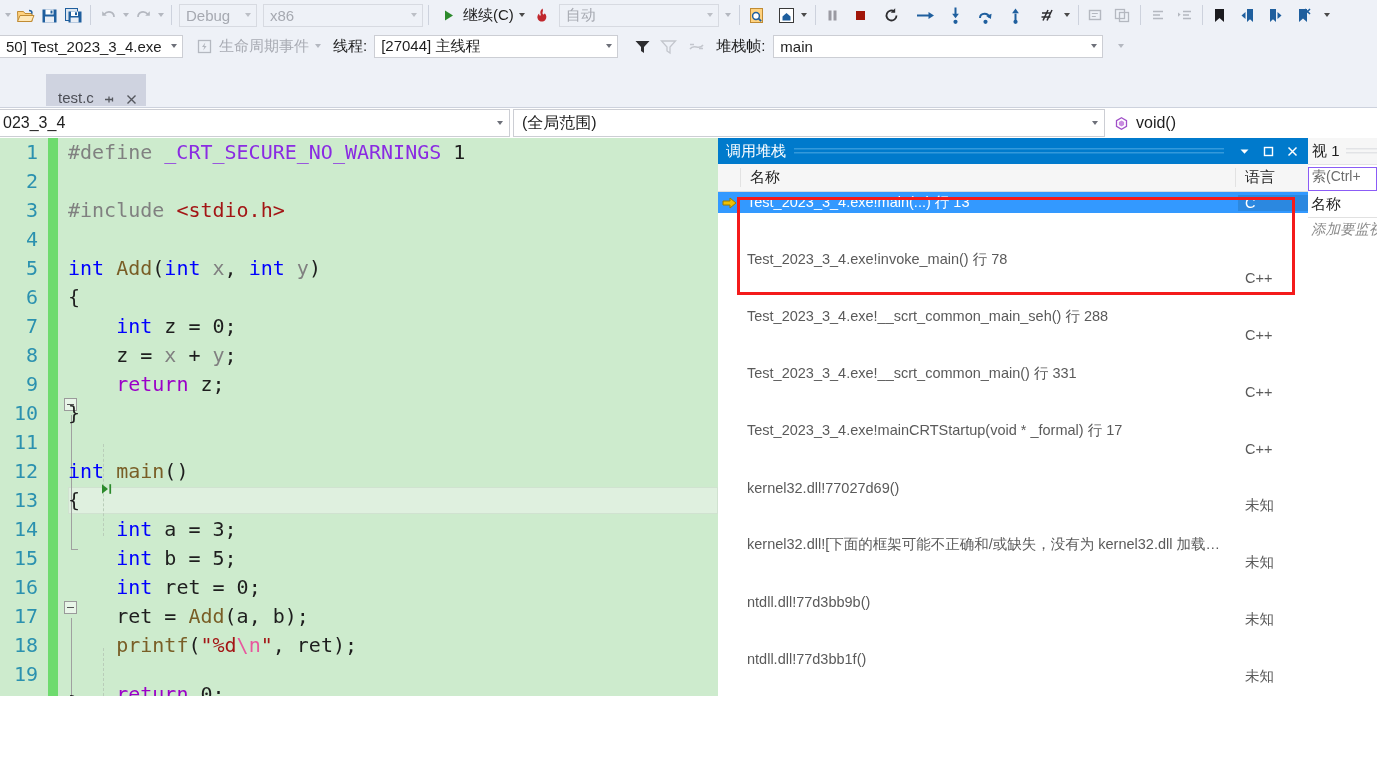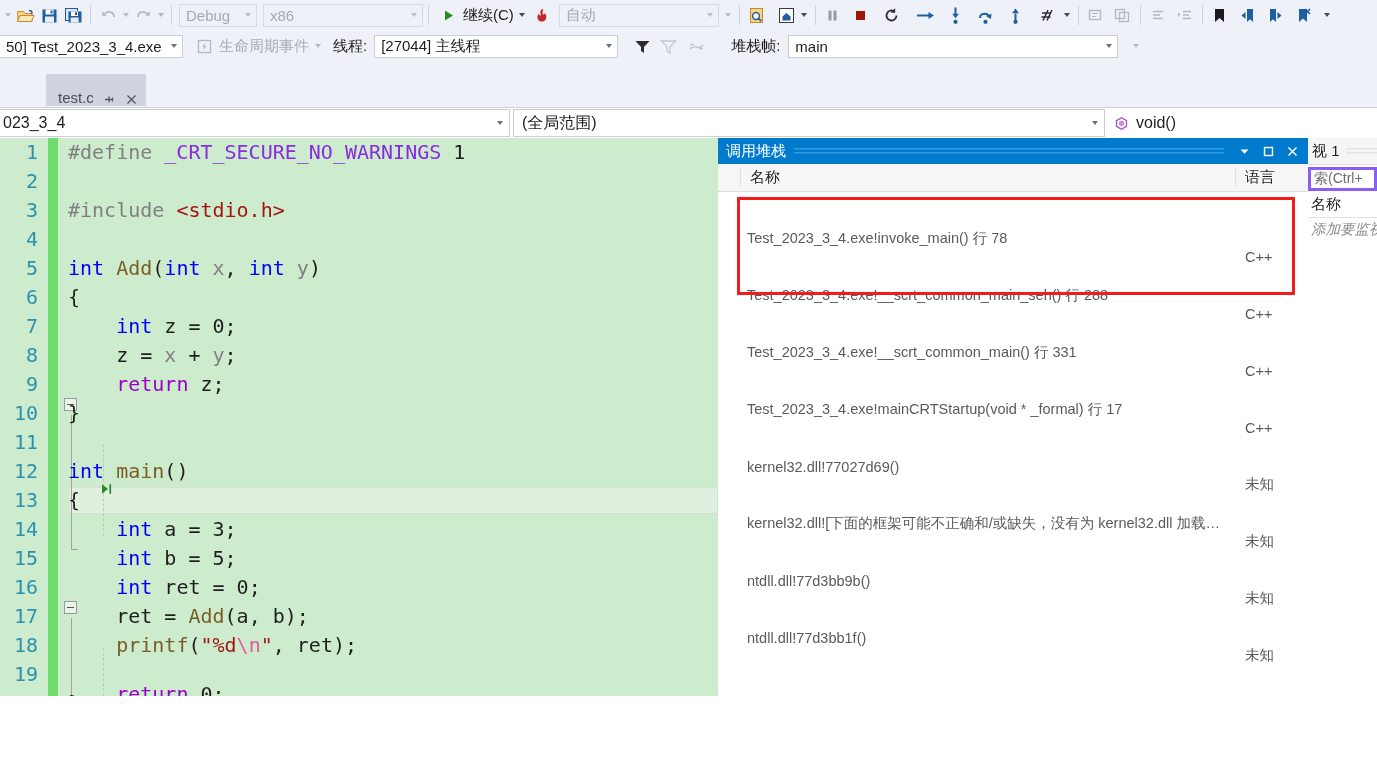--- a/index.html
+++ b/index.html
@@ -257,22 +257,22 @@
   #wt-titlebar {
     height: 26px; background: #f6f6f6;
     display: flex; align-items: center;
     padding-left: 4px;
     border-bottom: 1px solid #e3e3e3;
   }
   #wt-title { font-size: 15px; color: #1e1e1e; white-space: nowrap; }
   #wt-grip { flex: 1 1 auto; height: 26px; margin-left: 6px; opacity: .5; }
   #wt-search {
     height: 24px; box-sizing: border-box;
-    border: 3px solid #8b5cf6; background: #ffffff;
-    display: flex; align-items: flex-end; padding-left: 3px;
+    border: 1px solid #8b5cf6; background: #ffffff;
+    display: flex; align-items: flex-start; padding-left: 3px;
     font-size: 14px; color: #6d6d6d; white-space: nowrap;
     margin: 2px 0 0 0;
   }
   #wt-colhead {
     height: 26px; border-bottom: 1px solid #e1e1e1;
     display: flex; align-items: center; padding-left: 3px;
     font-size: 15px; color: #1e1e1e; white-space: nowrap;
   }
   #wt-emptyrow {
     height: 22px; display: flex; align-items: center;
@@ -529,21 +529,21 @@
         <path d="M2.5 3h14l-5.5 6v6l-3-2V9z" fill="none" stroke="#c3c6cd" stroke-width="1.3"></path>
       </svg>
     </div>
     <div class="tb-btn" style="margin-left:4px;">
       <svg class="svgicon" width="19" height="17" viewBox="0 0 19 17">
         <path d="M3 11c4-6 9 2 13-4" fill="none" stroke="#c3c6cd" stroke-width="1.5"></path>
         <path d="M3 6.5h4M12 10.5h4" stroke="#c3c6cd" stroke-width="1.3"></path>
       </svg>
     </div>
 
-    <div class="tb-label" style="margin-left:20px;">堆栈帧:</div>
+    <div class="tb-label" style="margin-left:5px;">堆栈帧:</div>
     <div class="combo" style="width:330px;margin-left:5px;">
       <span>main</span>
       <span class="cb-arrow"></span>
     </div>
     <div class="tb-caret dim" style="margin-left:12px;"></div>
   </div>
 
   <div id="tabstrip">
     <div id="tab-testc">
       <span>test.c</span>
@@ -678,20 +678,29 @@
       </span>
     </div>
 
     <div id="cs-header">
       <div class="col-icon"></div>
       <div class="col-name">名称</div>
       <div class="col-lang">语言</div>
     </div>
 
     <div id="cs-rows">
+        <div class="cs-row selected">
+          <div class="r-icon">
+            <svg width="15" height="14" viewBox="0 0 15 14">
+              <path d="M1 5h7V2l6 5-6 5V9H1z" fill="#f0c000" stroke="#9a7b00" stroke-width="1"></path>
+            </svg>
+          </div>
+          <div class="r-name">Test_2023_3_4.exe!main(...) 行 13</div>
+          <div class="r-lang">C</div>
+        </div>
         <div class="cs-row dim">
           <div class="r-icon"></div>
           <div class="r-name">Test_2023_3_4.exe!invoke_main() 行 78</div>
           <div class="r-lang">C++</div>
         </div>
         <div class="cs-row dim">
           <div class="r-icon"></div>
           <div class="r-name">Test_2023_3_4.exe!__scrt_common_main_seh() 行 288</div>
           <div class="r-lang">C++</div>
         </div>

